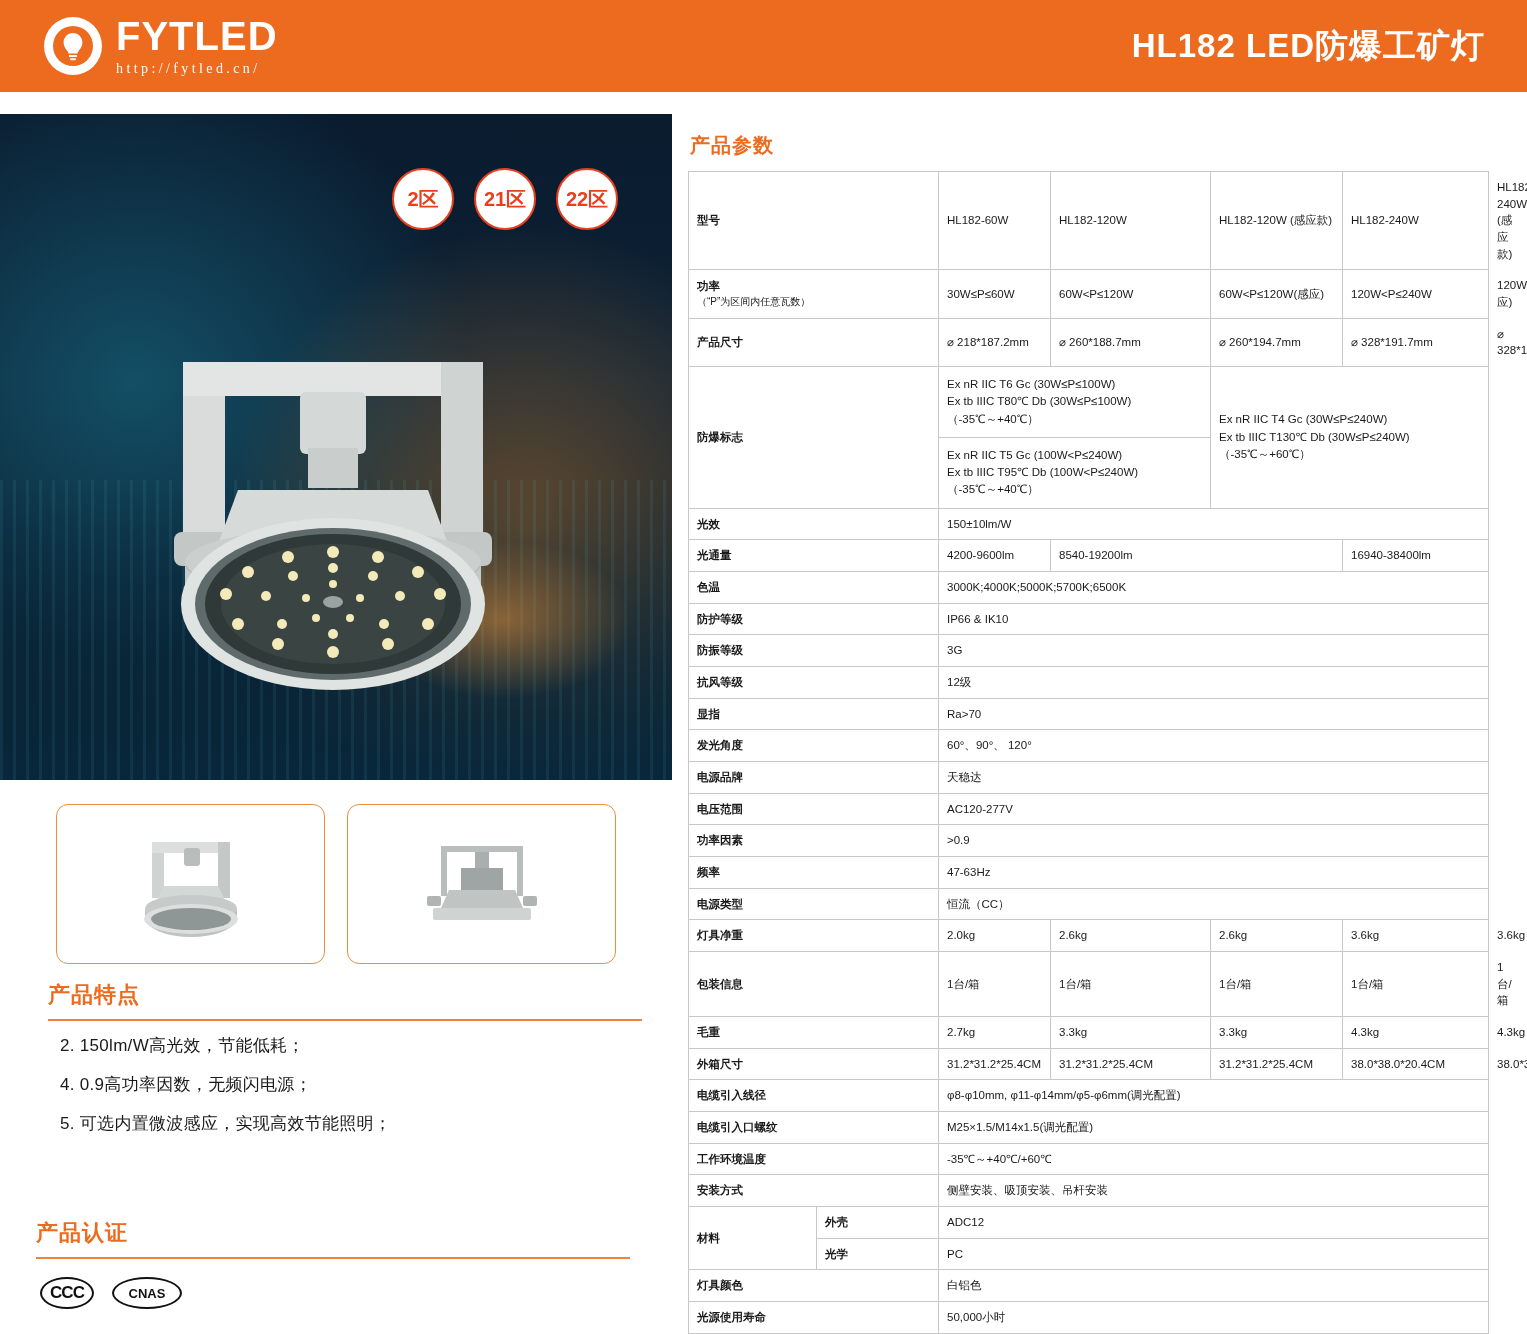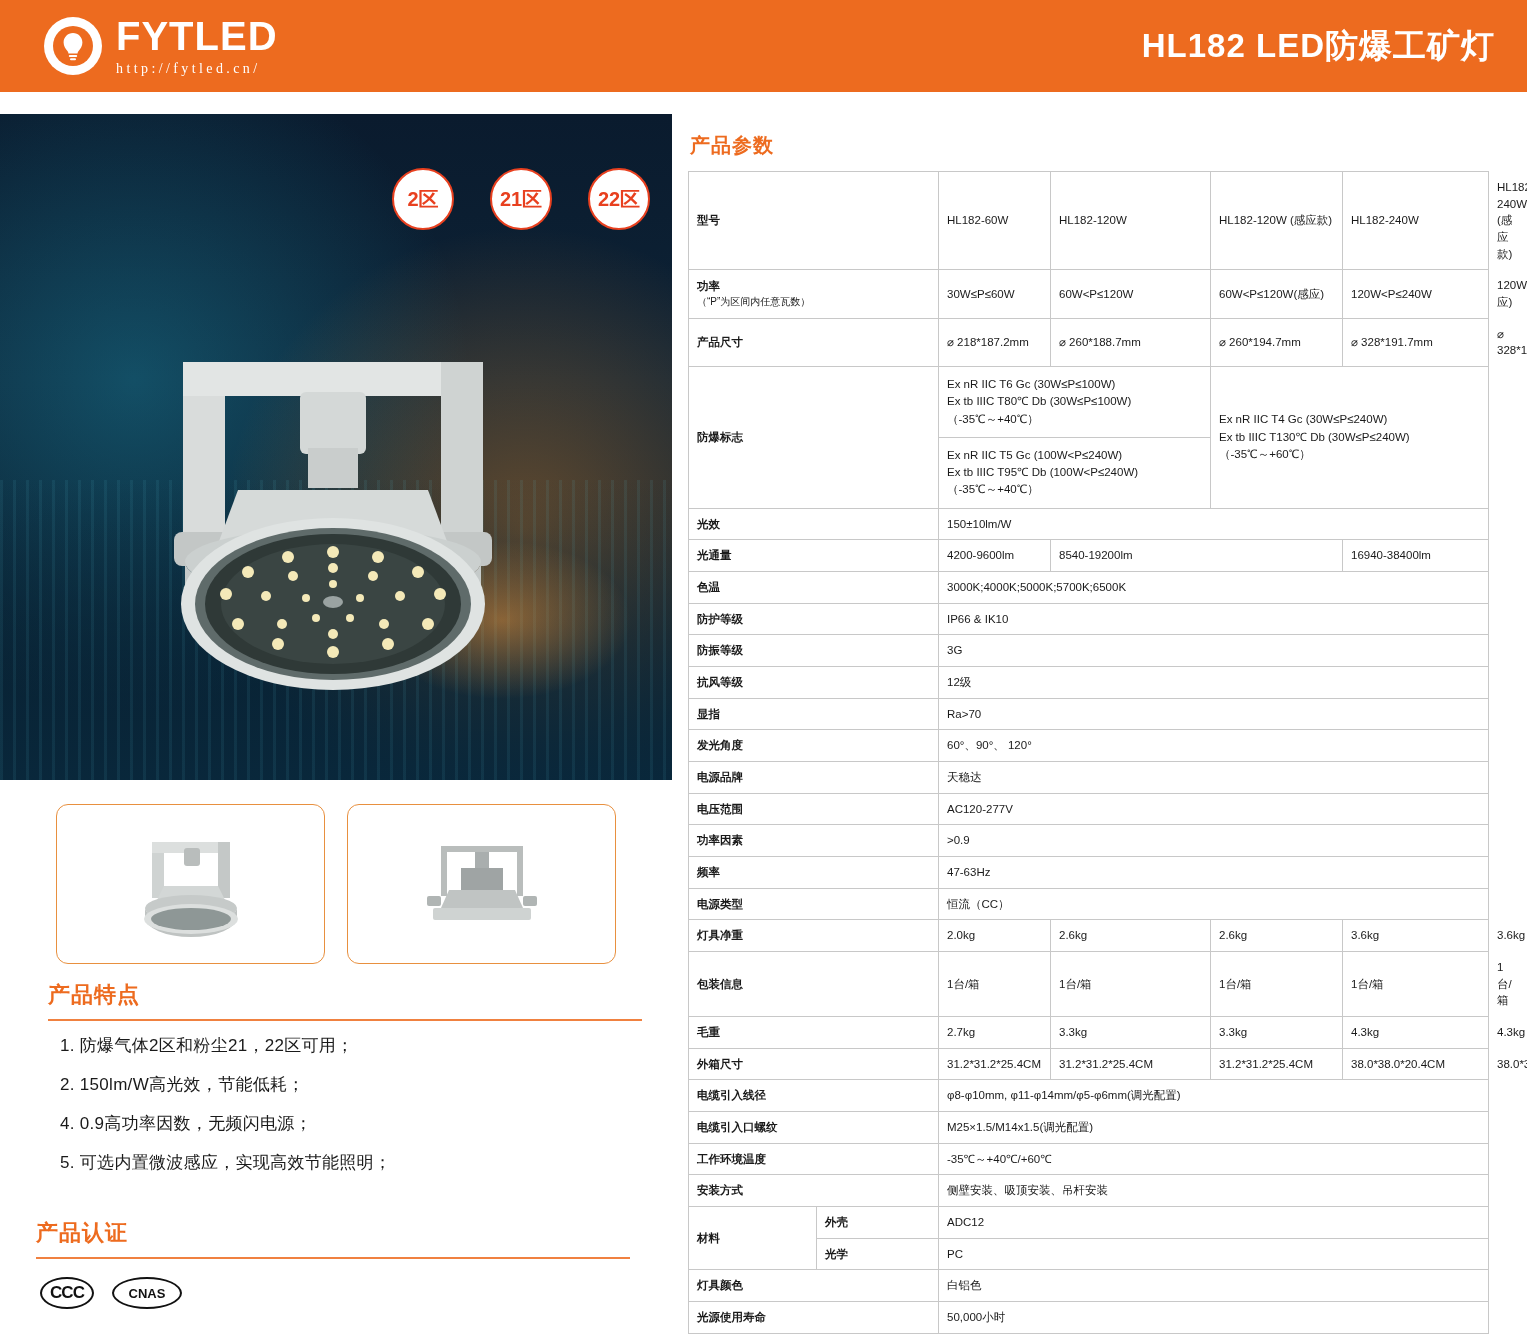--- a/index.html
+++ b/index.html
@@ -34,21 +34,21 @@
   .logo-text-wrap { display: flex; flex-direction: column; justify-content: center; }
   .logo-word {
     font-size: 40px; font-weight: bold; color: #ffffff;
     letter-spacing: 1px; line-height: 1.0;
   }
   .logo-url {
     font-size: 14px; color: #ffffff; letter-spacing: 3.4px;
     margin-top: 5px; font-family: "Liberation Serif", serif;
   }
   .header-title {
-    flex: 1; text-align: right; padding-right: 32px;
+    flex: 1; text-align: right; padding-right: 42px;
     font-size: 33px; font-weight: bold; color: #ffffff;
     letter-spacing: 1px;
   }
 
   
   .left-col {
     position: absolute; top: 114px; left: 0;
     width: 672px; height: 1220px;
   }
   .hero {
@@ -67,21 +67,21 @@
       linear-gradient(to top, rgba(9,40,60,0.95), rgba(9,40,60,0) 100%);
   }
   .hero .glow {
     position:absolute; right: 40px; bottom: 80px; width: 260px; height: 160px;
     background: radial-gradient(ellipse at center, rgba(255,160,60,0.45), rgba(255,160,60,0) 70%);
   }
 
   
   .zones {
     position: absolute; top: 54px; left: 392px;
-    display: flex; gap: 36px; z-index: 5;
+    display: flex; gap: 20px; z-index: 5;
   }
   .zone-badge {
     width: 62px; height: 62px; border-radius: 50%;
     background: #ffffff; border: 2px solid #E8401F;
     color: #E8401F; font-size: 20px; font-weight: bold;
     display: flex; align-items: center; justify-content: center;
   }
 
   
   .lamp {
@@ -262,21 +262,20 @@
         <rect x="30" y="76" width="14" height="10" rx="2" fill="#b0b5b4"></rect>
         <rect x="126" y="76" width="14" height="10" rx="2" fill="#b0b5b4"></rect>
       </svg>
     </div>
   </div>
 
   <div class="features">
     <div class="sec-title">产品特点</div>
     <div class="sec-rule"></div>
     <ul class="feature-list">
-      <li>1. 防爆气体2区和粉尘21，22区可用；</li>
       <li>2. 150lm/W高光效，节能低耗；</li>
       <li>4. 0.9高功率因数，无频闪电源；</li>
       <li>5. 可选内置微波感应，实现高效节能照明；</li>
     </ul>
   </div>
 
   <div class="certs">
     <div class="sec-title">产品认证</div>
     <div class="sec-rule"></div>
     <div class="cert-marks">

